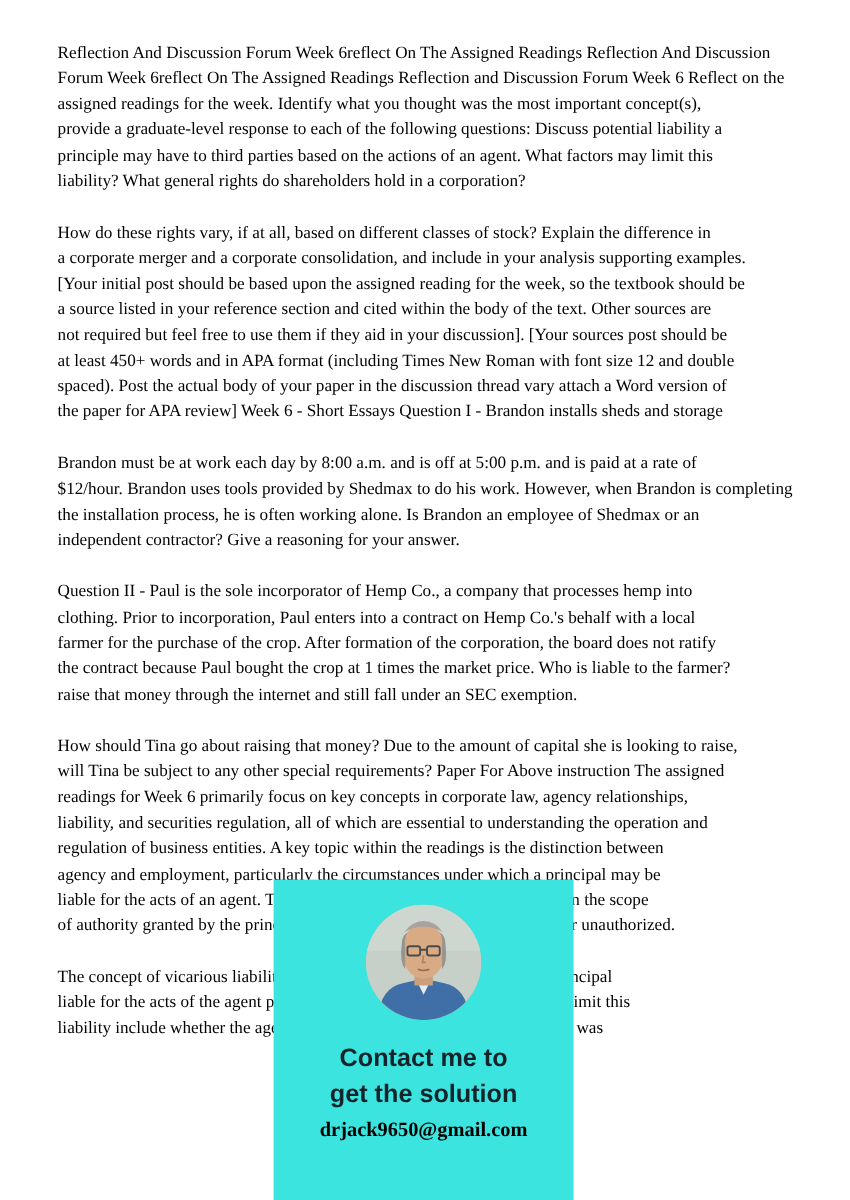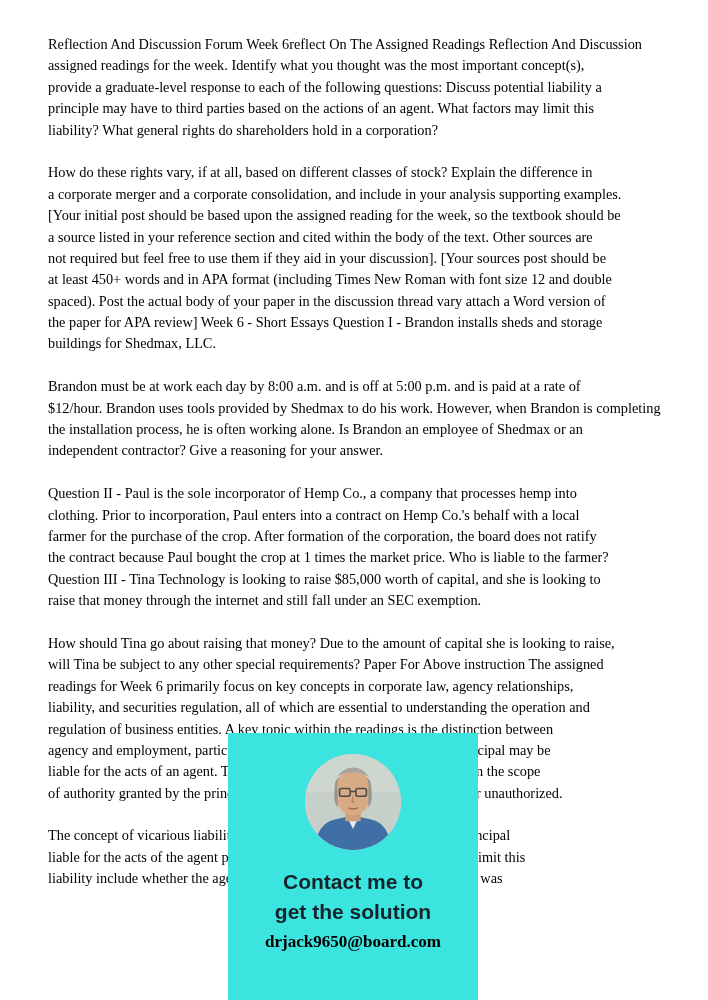--- a/index.html
+++ b/index.html
@@ -66,48 +66,47 @@
   }
 </style>
 </head>
 <body>
 
 <div class="page" style="background: rgb(255, 255, 255);">
 
   <div class="doc" id="doc-text">
       <div class="para">
         <div class="line">Reflection And Discussion Forum Week 6reflect On The Assigned Readings Reflection And Discussion</div>
+        <div class="line">Forum Week 6reflect On The Assigned Readings Reflection and Discussion Forum Week 6 Reflect on the</div>
         <div class="line">assigned readings for the week. Identify what you thought was the most important concept(s),</div>
         <div class="line">provide a graduate-level response to each of the following questions: Discuss potential liability a</div>
         <div class="line">principle may have to third parties based on the actions of an agent. What factors may limit this</div>
         <div class="line">liability? What general rights do shareholders hold in a corporation?</div>
       </div>
       <div class="para">
         <div class="line">How do these rights vary, if at all, based on different classes of stock? Explain the difference in</div>
         <div class="line">a corporate merger and a corporate consolidation, and include in your analysis supporting examples.</div>
         <div class="line">[Your initial post should be based upon the assigned reading for the week, so the textbook should be</div>
         <div class="line">a source listed in your reference section and cited within the body of the text. Other sources are</div>
         <div class="line">not required but feel free to use them if they aid in your discussion]. [Your sources post should be</div>
         <div class="line">at least 450+ words and in APA format (including Times New Roman with font size 12 and double</div>
         <div class="line">spaced). Post the actual body of your paper in the discussion thread vary attach a Word version of</div>
         <div class="line">the paper for APA review] Week 6 - Short Essays Question I - Brandon installs sheds and storage</div>
-        <div class="line">buildings for Shedmax, LLC.</div>
       </div>
       <div class="para">
         <div class="line">Brandon must be at work each day by 8:00 a.m. and is off at 5:00 p.m. and is paid at a rate of</div>
         <div class="line">$12/hour. Brandon uses tools provided by Shedmax to do his work. However, when Brandon is completing</div>
         <div class="line">the installation process, he is often working alone. Is Brandon an employee of Shedmax or an</div>
         <div class="line">independent contractor? Give a reasoning for your answer.</div>
       </div>
       <div class="para">
         <div class="line">Question II - Paul is the sole incorporator of Hemp Co., a company that processes hemp into</div>
         <div class="line">clothing. Prior to incorporation, Paul enters into a contract on Hemp Co.'s behalf with a local</div>
         <div class="line">farmer for the purchase of the crop. After formation of the corporation, the board does not ratify</div>
         <div class="line">the contract because Paul bought the crop at 1 times the market price. Who is liable to the farmer?</div>
-        <div class="line">Question III - Tina Technology is looking to raise $85,000 worth of capital, and she is looking to</div>
         <div class="line">raise that money through the internet and still fall under an SEC exemption.</div>
       </div>
       <div class="para">
         <div class="line">How should Tina go about raising that money? Due to the amount of capital she is looking to raise,</div>
         <div class="line">will Tina be subject to any other special requirements? Paper For Above instruction The assigned</div>
         <div class="line">readings for Week 6 primarily focus on key concepts in corporate law, agency relationships,</div>
         <div class="line">liability, and securities regulation, all of which are essential to understanding the operation and</div>
         <div class="line">regulation of business entities. A key topic within the readings is the distinction between</div>
         <div class="line">agency and employment, particularly the circumstances under which a principal may be</div>
         <div class="line">liable for the acts of an agent. The liability arises when the agent acts within the scope</div>
@@ -143,16 +142,16 @@
         <line x1="47" y1="39" x2="53" y2="39" stroke="#4a4a4a" stroke-width="1.6"></line>
 
         <path d="M50 44 L49 50 L52 50" fill="none" stroke="#b3835f" stroke-width="1.4"></path>
         <path d="M45 56 Q50 58 55 56" fill="none" stroke="#9c6a4c" stroke-width="1.4"></path>
       </svg>
     </div>
     <div class="card-heading" style="color: rgb(21, 35, 43);">
       <div>Contact me to</div>
       <div>get the solution</div>
     </div>
-    <div class="card-email">drjack9650@board.com</div>
+    <div class="card-email">drjack9650@gmail.com</div>
   </div>
 
 </div>
 
 </body></html>

